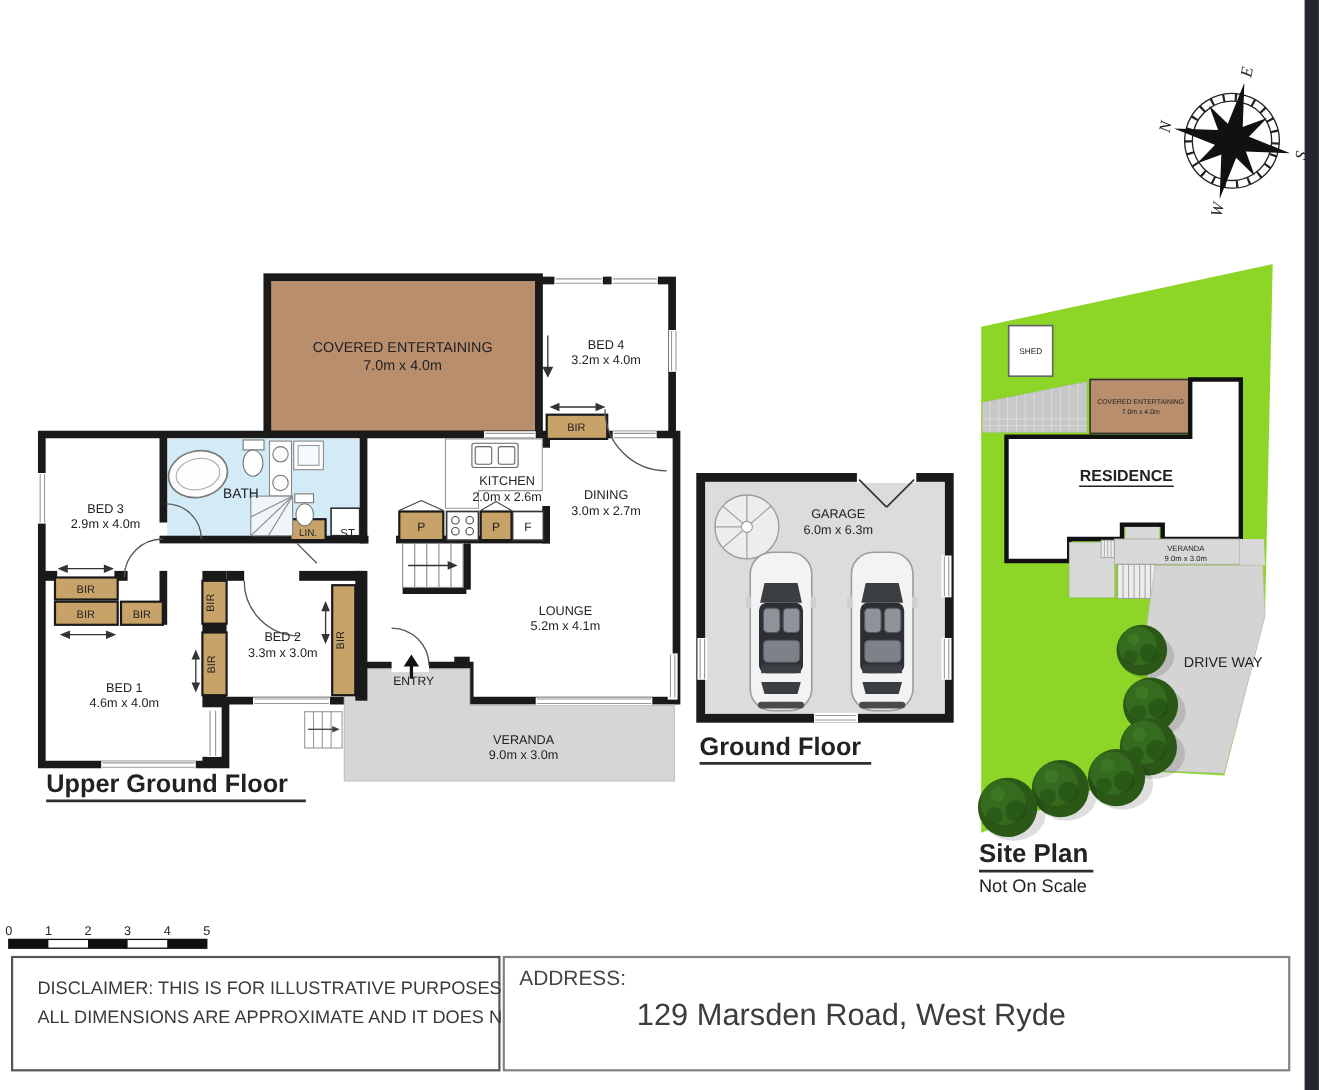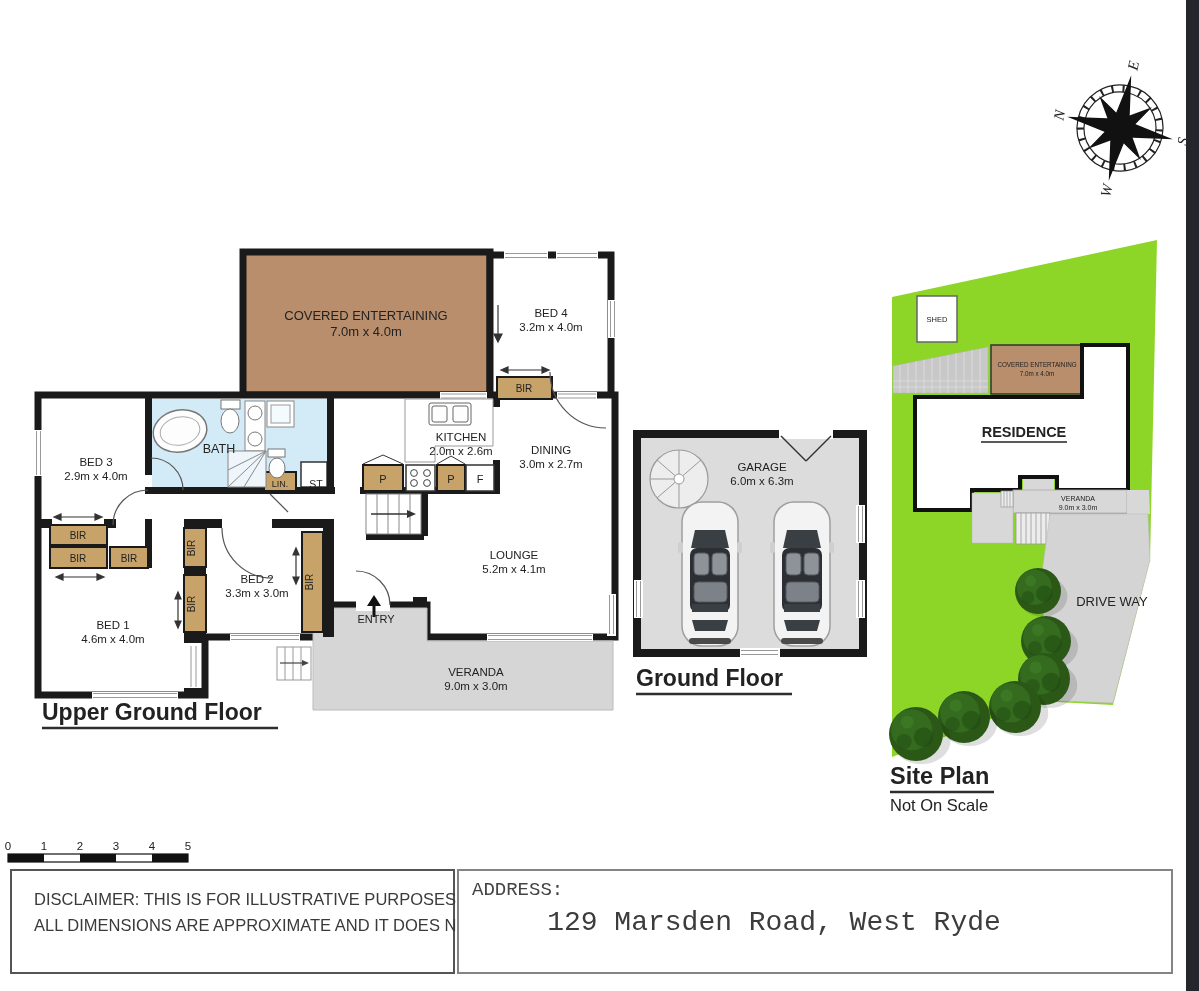--- a/index.html
+++ b/index.html
@@ -6,21 +6,21 @@
   #stage{position:relative;width:1199px;height:991px;background:#fff;overflow:hidden;
          font-family:"Liberation Sans",sans-serif;}
   #plan-svg{position:absolute;left:0;top:0;}
   svg text{font-family:"Liberation Sans",sans-serif;fill:#222;}
   svg text.serif{font-family:"Liberation Serif",serif;font-style:italic;}
   #right-strip{position:absolute;right:0;top:0;width:13px;height:991px;background:#23262b;}
   #disclaimer-box{position:absolute;left:10px;top:869px;width:445px;height:105px;
     border:2px solid #555;box-sizing:border-box;padding:16px 0 0 22px;background:#fff;
     font-size:16.5px;line-height:1.55;color:#3a3a3a;white-space:nowrap;}
   #address-box{position:absolute;left:457px;top:869px;width:716px;height:105px;
-    border:2px solid #848484;box-sizing:border-box;background:#fff;font-family:Liberation Mono, monospace;}
+    border:2px solid #848484;box-sizing:border-box;background:#fff;}
   #address-label{position:absolute;left:13px;top:8px;font-size:19px;color:#444;}
   #address-value{margin-top:36px;text-align:center;padding-right:82px;
     font-size:28px;color:#3c3c3c;}
 </style>
 </head>
 <body>
 
 <div id="stage">
 <svg id="plan-svg" width="1199" height="991" viewBox="0 0 1199 991">
 

